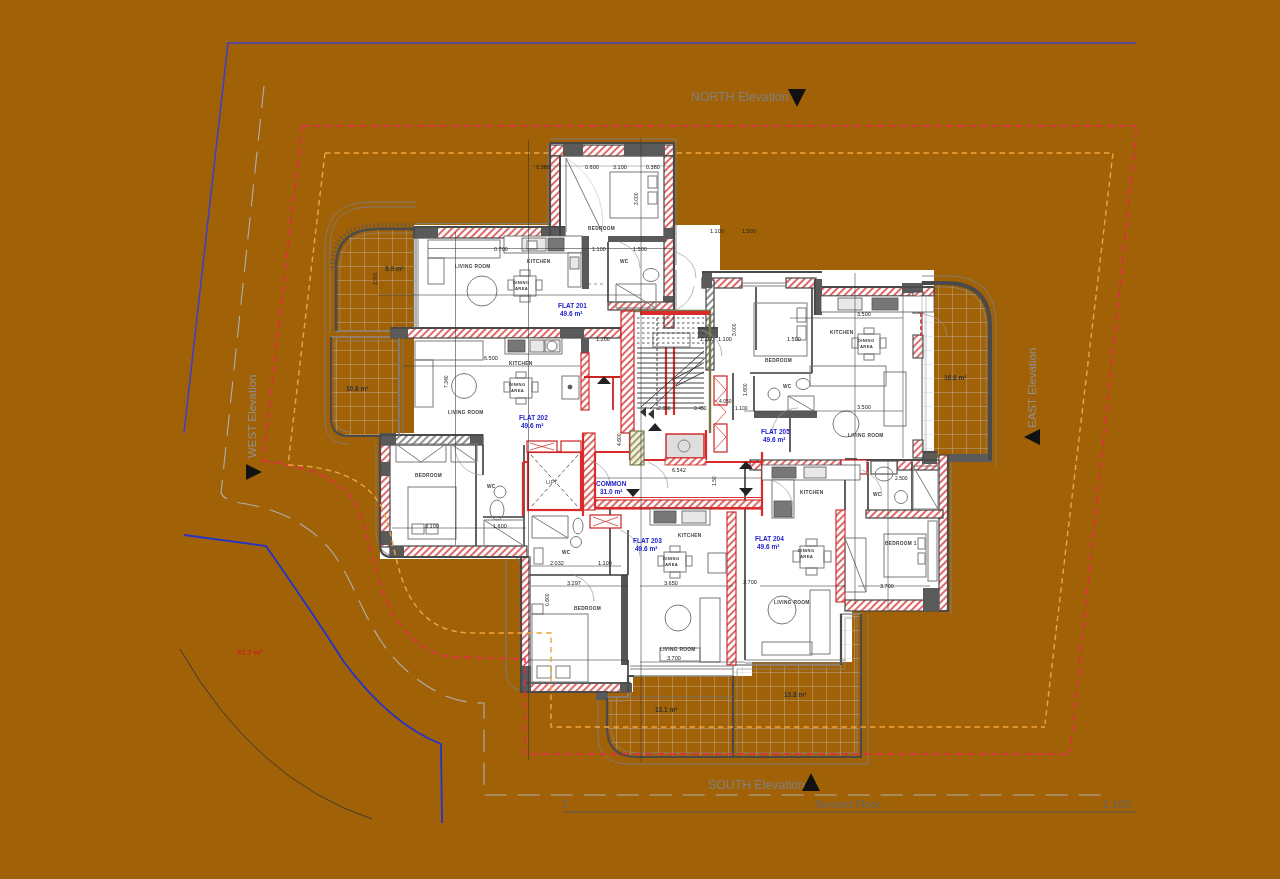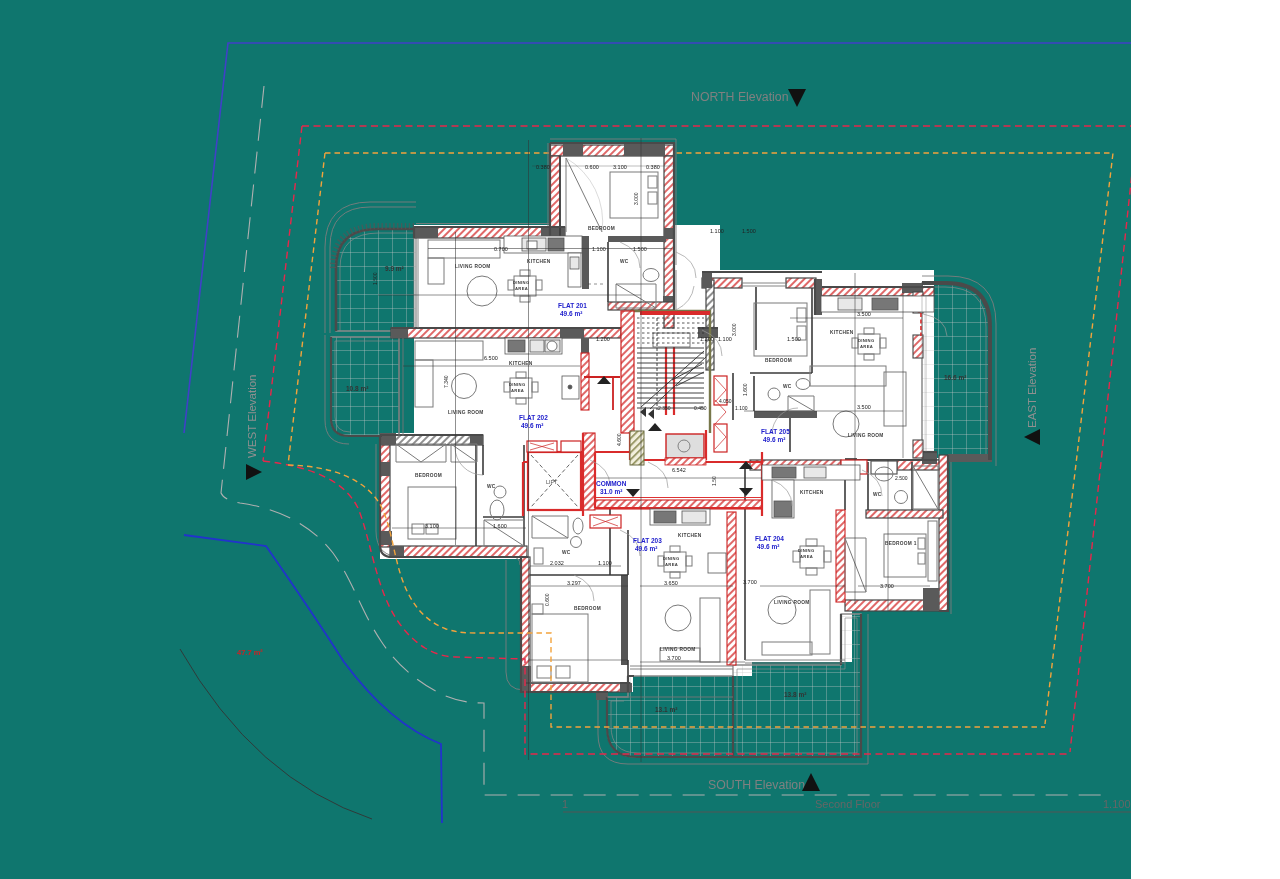--- a/index.html
+++ b/index.html
@@ -1,16 +1,16 @@
 <!DOCTYPE html>
 <html><head>
 <meta charset="utf-8">
 <style>
   html,body{margin:0;padding:0;background:#ffffff;}
-  #page{position:relative;width:1131px;height:879px;background:#0f766e;overflow:hidden;
+  #page{position:relative;width:1280px;height:879px;background:#a16207;overflow:hidden;
         font-family:"Liberation Sans", sans-serif;}
   svg{position:absolute;left:0;top:0;}
   text{font-family:"Liberation Sans", sans-serif;}
 </style>
 </head>
 <body>
 <div id="page">
 <svg width="1280" height="879" viewBox="0 0 1280 879">
 <defs>
   <pattern id="rh" width="5" height="5" patternUnits="userSpaceOnUse" patternTransform="rotate(45)">

